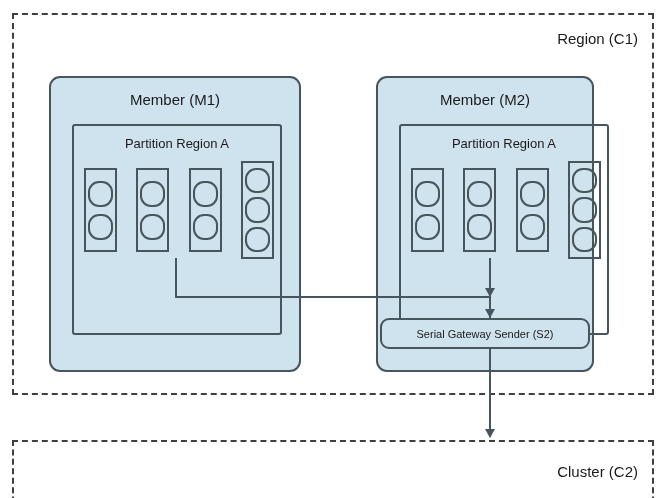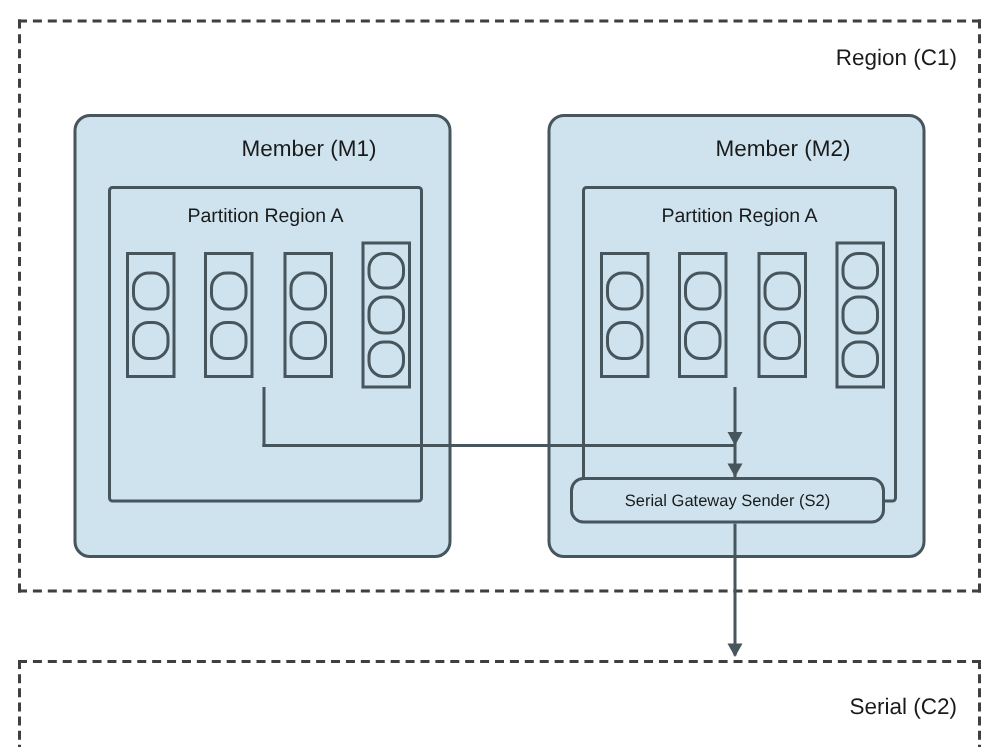--- a/index.html
+++ b/index.html
@@ -48,31 +48,30 @@
   #cluster-c2 .cluster-label { top: 22px; }
 
   .member {
     position: absolute;
     background: #cfe3ee;
     border: 2px solid #47555c;
     border-radius: 11px;
     box-sizing: border-box;
   }
   #member-m1 { left: 49px; top: 76px; width: 252px; height: 296px; }
-  #member-m2 { left: 365px; top: 76px; width: 252px; height: 296px; }
+  #member-m2 { left: 376px; top: 76px; width: 218px; height: 296px; }
   .member-title {
     position: absolute;
     top: 14px;
     left: 0;
     width: 100%;
     text-align: center;
     font-size: 15px;
     color: #1a1a1a;
     line-height: 1;
-    padding-left: 31px;
   }
 
   .region {
     position: absolute;
     left: 21px;
     top: 46px;
     width: 210px;
     height: 211px;
     background: transparent;
     border: 2px solid #47555c;
@@ -225,16 +224,16 @@
   <div class="conn v" style="left:489px; top:258px; height:38px;"></div>
   <div class="arrowhead" style="left:485px; top:288px;"></div>
 
   <div class="conn v" style="left:489px; top:296px; height:22px;"></div>
   <div class="arrowhead" style="left:485px; top:309px;"></div>
 
   <div class="conn v" style="left:489px; top:349px; height:88px;"></div>
   <div class="arrowhead" style="left:485px; top:429px;"></div>
 
   <div class="cluster" id="cluster-c2">
-    <div class="cluster-label">Serial (C2)</div>
+    <div class="cluster-label">Cluster (C2)</div>
   </div>
 
 </div>
 
 </body></html>

